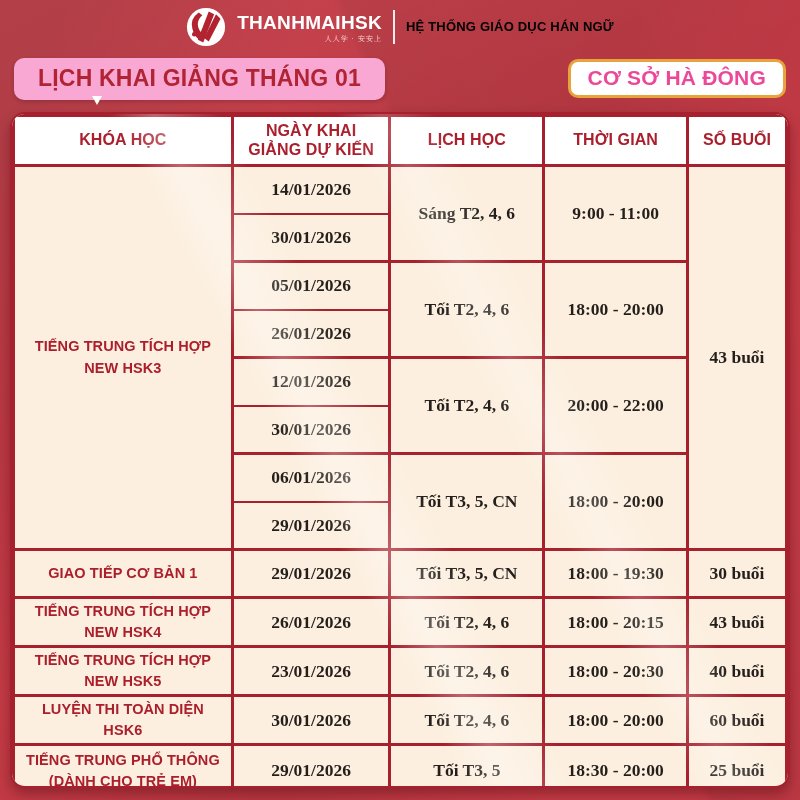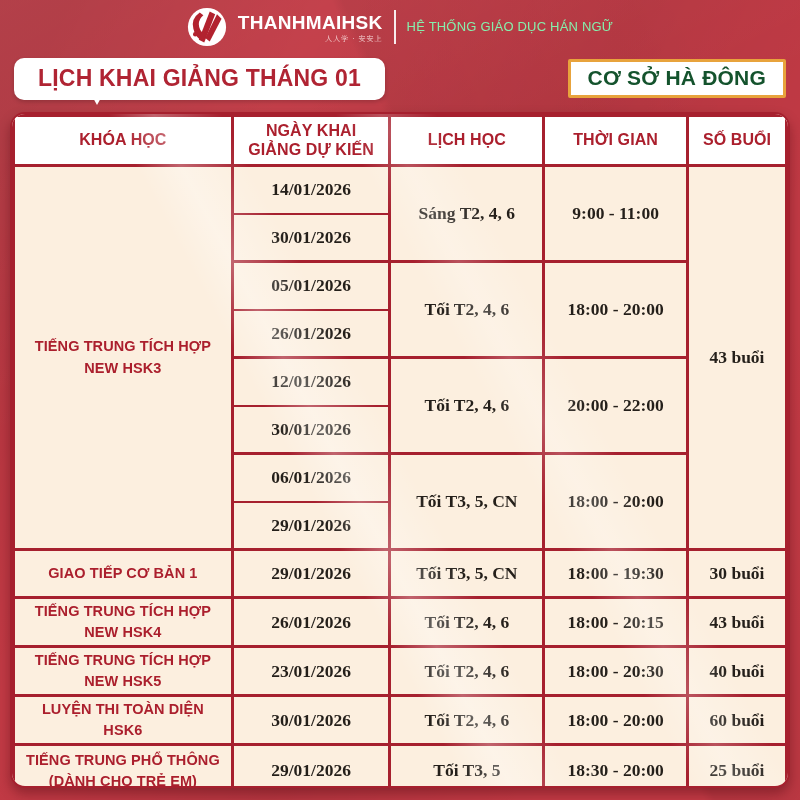--- a/index.html
+++ b/index.html
@@ -26,42 +26,42 @@
   
   .top-header{
     position:absolute;top:0;left:0;width:800px;height:54px;
     display:flex;align-items:center;justify-content:center;gap:11px;
   }
   .logo-circle{width:40px;height:40px;flex:0 0 auto;}
   .brand-col{display:flex;flex-direction:column;align-items:flex-end;line-height:1;}
   .brand-name{color:#fff;font-weight:700;font-size:19px;letter-spacing:.3px;}
   .brand-sub{color:#f3cfcf;font-size:7px;margin-top:3px;letter-spacing:1px;}
   .vdiv{width:2px;height:34px;background:#ffffff;opacity:.9;}
-  .slogan{color:#86efac;font-weight:400;font-size:13px;line-height:1.3;letter-spacing:.2px;}
+  .slogan{color:#000000;font-weight:700;font-size:13px;line-height:1.3;letter-spacing:.2px;}
 
   
   .title-row{position:absolute;top:58px;left:0;width:800px;height:46px;}
   .title-bubble{
     position:absolute;left:14px;top:0;
-    background:#ffffff;border-radius:10px;
+    background:#f9a8d4;border-radius:10px;
     padding:7px 24px 8px 24px;
     color:#b02433;font-weight:700;font-size:23px;letter-spacing:.2px;
     box-shadow:0 2px 4px rgba(0,0,0,.18);
   }
   .title-bubble::after{
     content:"";position:absolute;left:78px;bottom:-13px;
     width:0;height:0;
     border:8px solid transparent;border-top:9px solid #fff;
     border-left-width:5px;border-right-width:5px;
   }
   .branch-box{
     position:absolute;right:14px;top:1px;
-    background:#fff;border:3px solid var(--orange);border-radius:2px;
+    background:#fff;border:3px solid var(--orange);border-radius:10px;
     padding:4px 17px 5px 17px;
-    color:#14532d;font-weight:700;font-size:21px;letter-spacing:.2px;
+    color:#ec4899;font-weight:700;font-size:21px;letter-spacing:.2px;
   }
 
   
   .table-frame{
     position:absolute;left:10px;top:112px;width:780px;height:676px;
     border:2px solid var(--border-red);
     border-radius:15px;overflow:hidden;
     background:var(--cream);
     box-shadow:0 6px 12px rgba(60,0,10,.35);
   }

